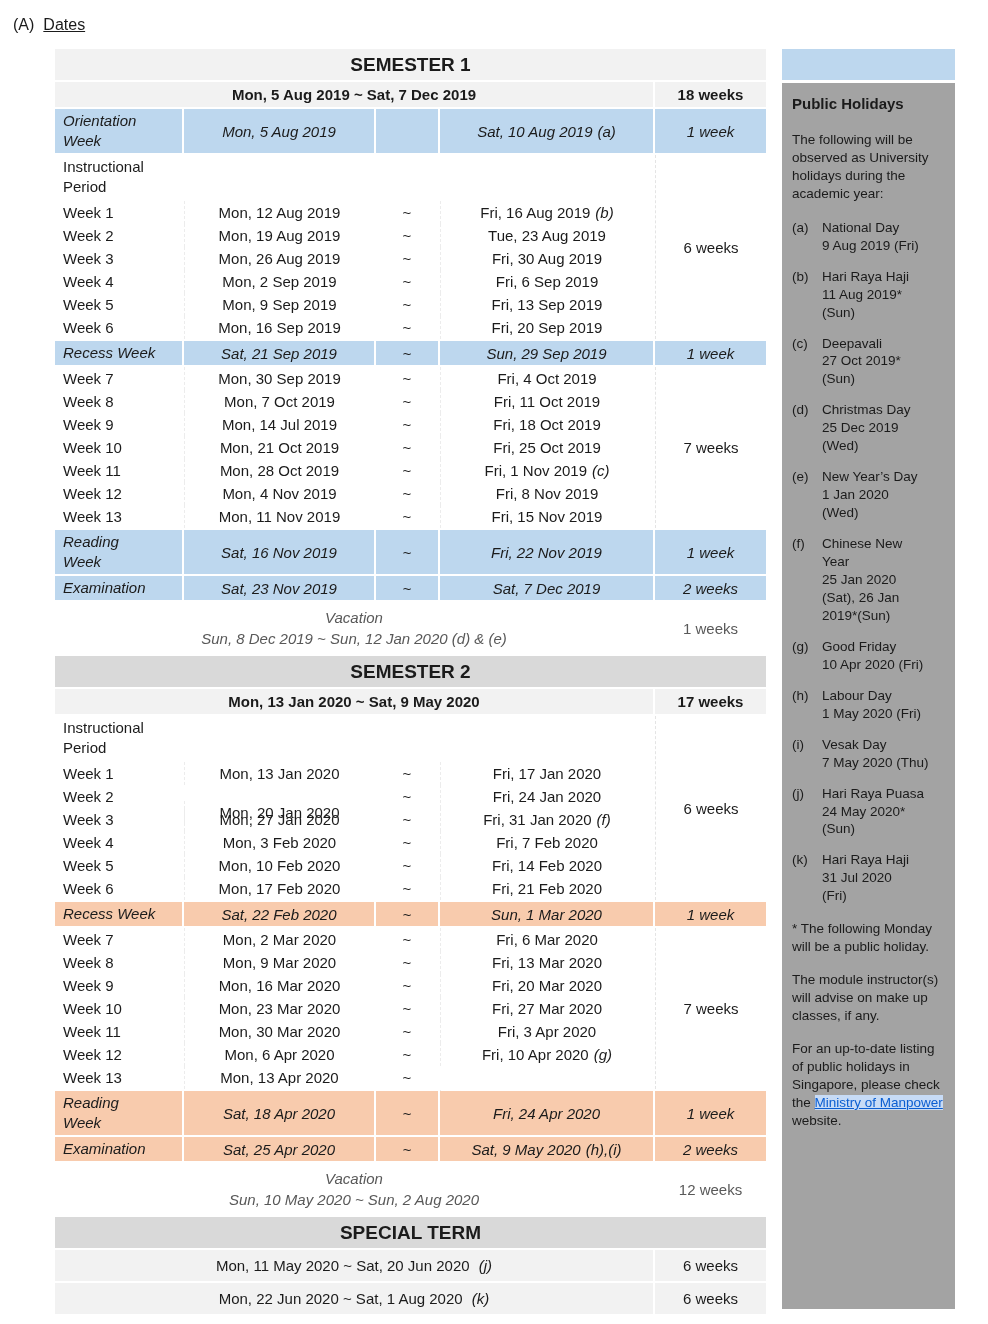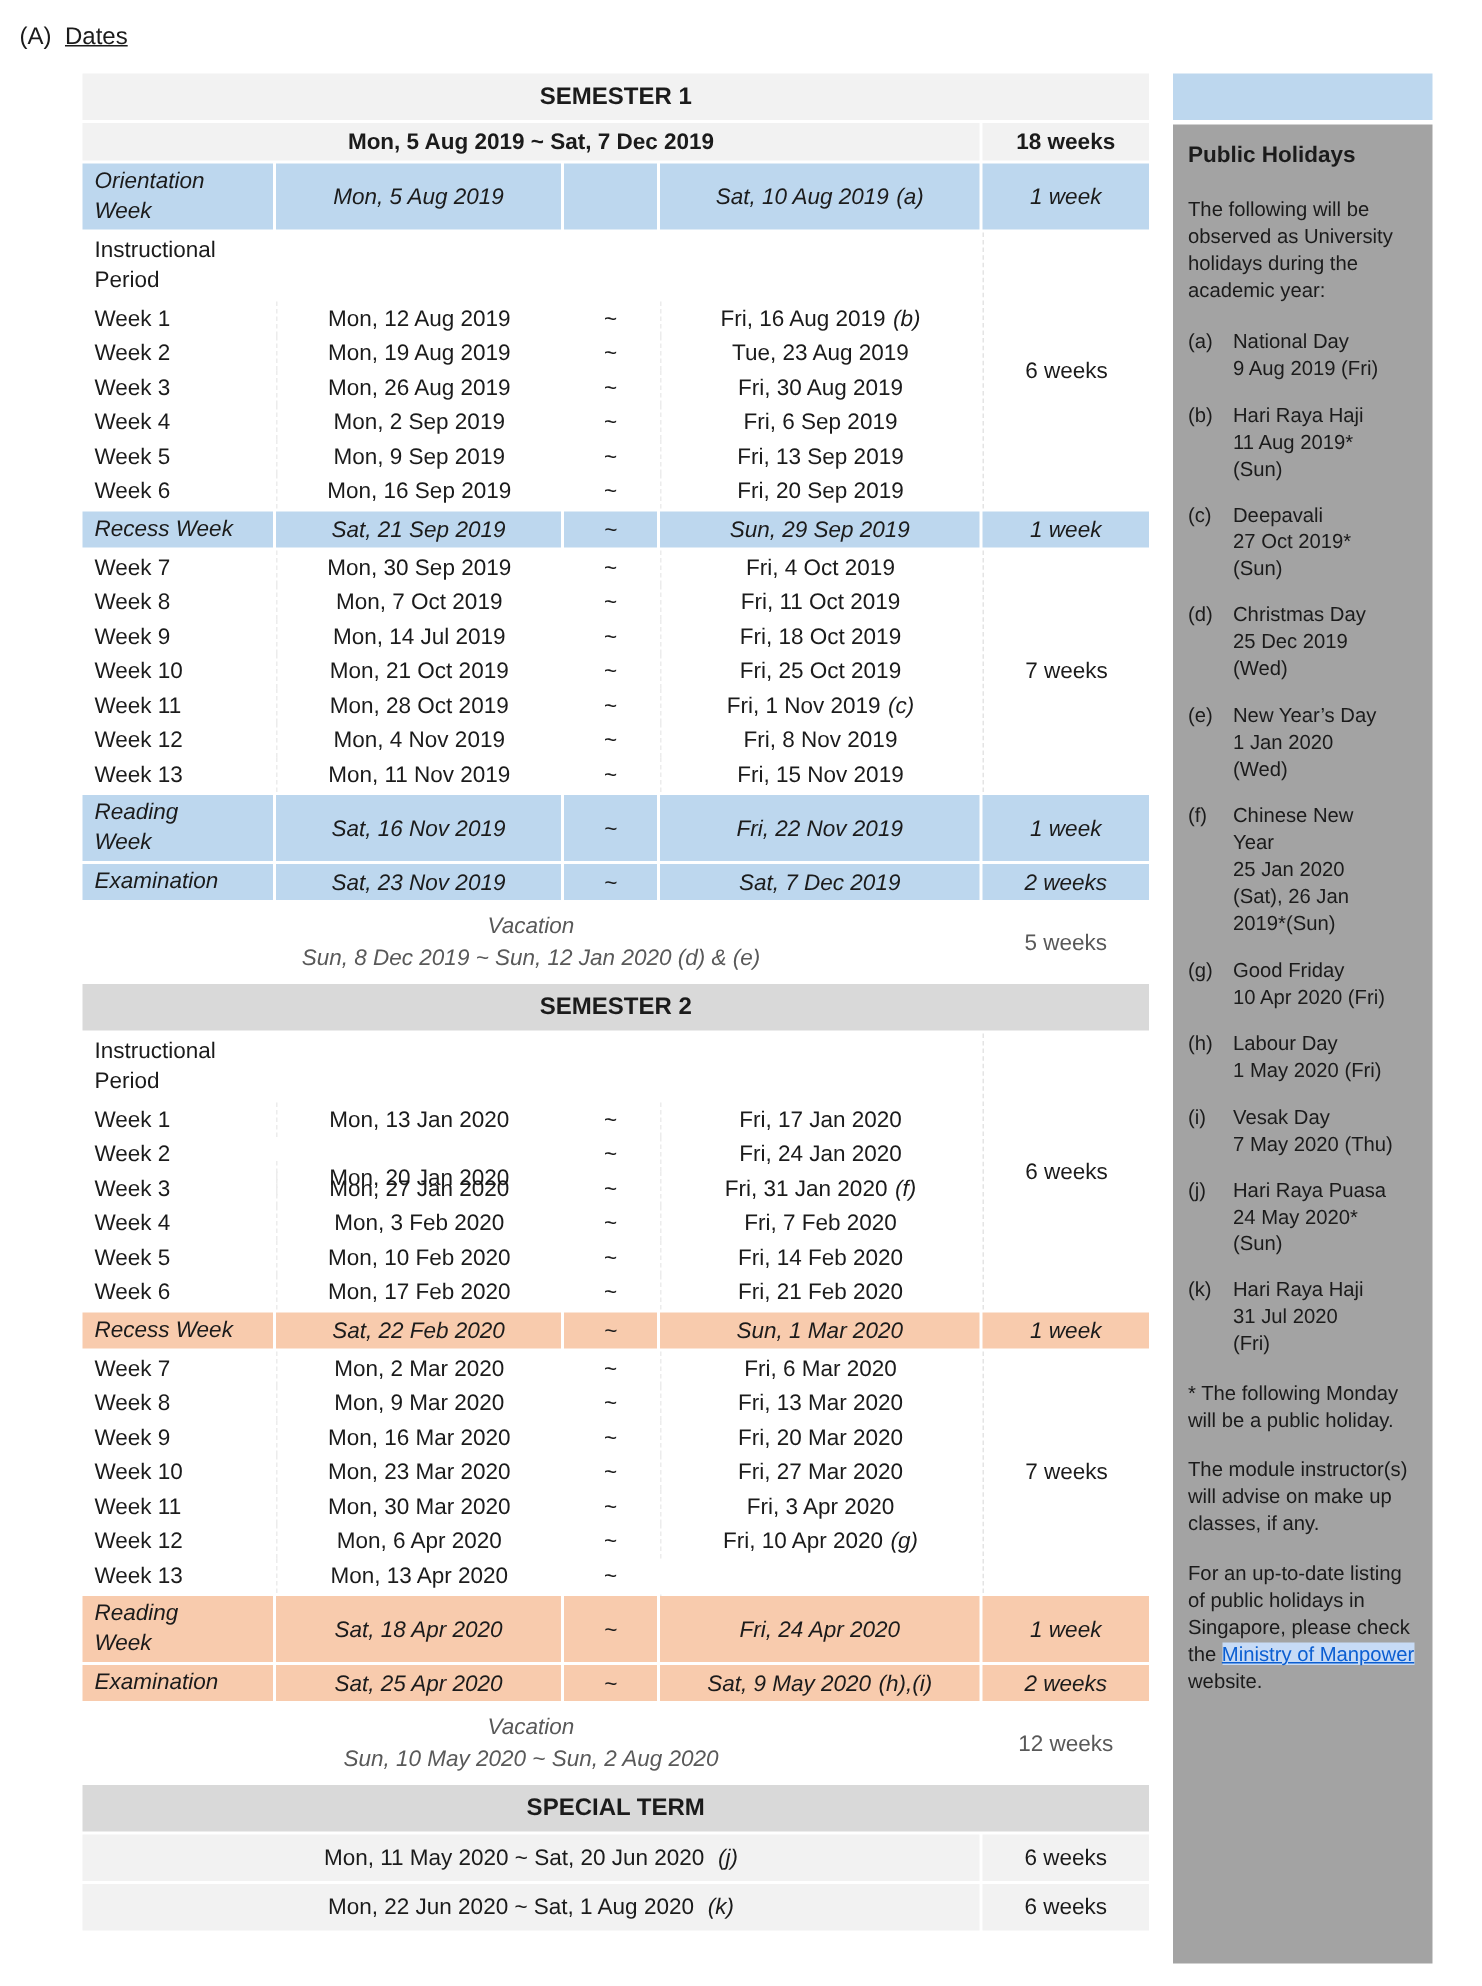--- a/index.html
+++ b/index.html
@@ -7,21 +7,21 @@
        font-family:"Liberation Sans","DejaVu Sans",sans-serif;color:#1b1b1b;}
   .page-heading{margin:16px 0 15px 13px;font-size:16px;}
   .page-heading .hprefix{margin-right:9px;}
   .page-heading .hlabel{text-decoration:underline;}
   .layout{display:flex;margin:13px 0 0 55px;align-items:flex-start;}
 
   
   #calendar{width:711px;}
   #calendar > *{margin-bottom:2px;}
   .trow-title{height:31px;display:flex;align-items:center;justify-content:center;
-              font-weight:bold;font-size:16px;}
+              font-weight:bold;font-size:19px;}
   .trow-range{display:grid;grid-template-columns:598px 111px;column-gap:2px;}
   .range-main,.range-weeks{background:#F2F2F2;text-align:center;font-weight:bold;
               font-size:15px;padding:4px 0;}
   .trow{display:grid;grid-template-columns:127px 190px 62px 213px 111px;
         column-gap:2px;align-items:stretch;}
   .cell{font-size:15px;display:flex;align-items:center;}
   .c-label{padding:2px 4px 2px 8px;white-space:pre-line;line-height:20px;justify-content:flex-start;}
   .c-date,.c-tilde,.c-weeks{justify-content:center;text-align:center;}
   .highlight{font-style:italic;min-height:24px;}
   .highlight .cell{background:var(--accent);}
@@ -158,23 +158,27 @@
         <div class="cell c-date">Sat, 23 Nov 2019</div>
         <div class="cell c-tilde">~</div>
         <div class="cell c-date">Sat, 7 Dec 2019</div>
         <div class="cell c-weeks">2 weeks</div>
       </div>
       <div class="trow-range vacation-row">
         <div class="vac-main">
           <div class="vac-title">Vacation</div>
           <div class="vac-range">Sun, 8 Dec 2019 ~ Sun, 12 Jan 2020 (d) &amp; (e)</div>
         </div>
-        <div class="vac-weeks">5 weeks</div>
+        <div class="vac-weeks">1 weeks</div>
       </div>
       <div class="trow-title" style="background: rgb(217, 217, 217);">SEMESTER 2</div>
+      <div class="trow-range">
+        <div class="range-main">Mon, 13 Jan 2020 ~ Sat, 9 May 2020</div>
+        <div class="range-weeks">17 weeks</div>
+      </div>
       <div class="block">
         <div class="block-left" style="grid-template-rows: repeat(8, 23px);">
           <div class="bcell b-label b-header" style="grid-area: 1 / 1 / span 2;">Instructional
 Period</div>
           <div class="bcell b-label" style="grid-area: 3 / 1;">Week 1</div>
           <div class="bcell b-start" style="grid-area: 3 / 2;">Mon, 13 Jan 2020</div>
           <div class="bcell b-tilde" style="grid-area: 3 / 3;">~</div>
           <div class="bcell b-end" style="grid-area: 3 / 4;">Fri, 17 Jan 2020</div>
           <div class="bcell b-label" style="grid-area: 4 / 1;">Week 2</div>
           <div class="bcell b-start" style="grid-area: 4 / 2; margin-top: 16px;">Mon, 20 Jan 2020</div>

